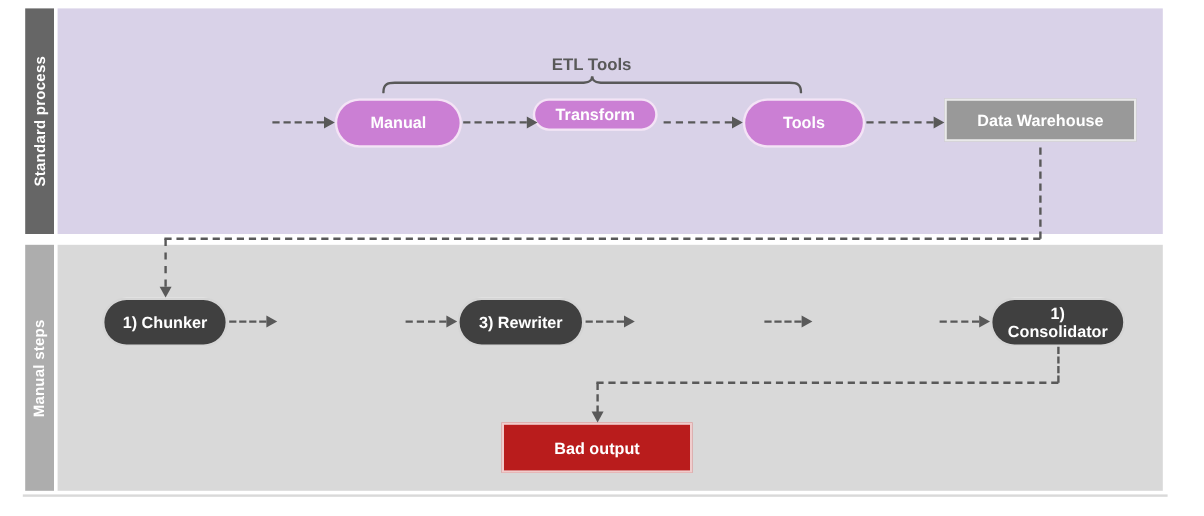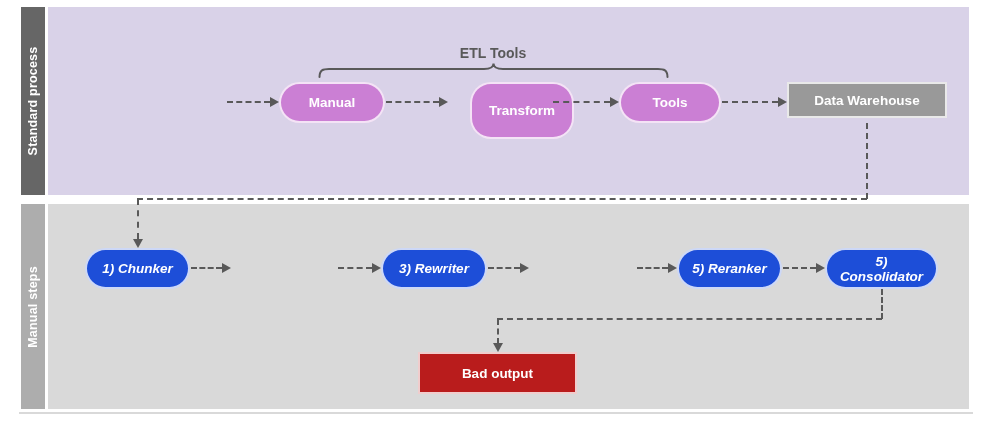--- a/index.html
+++ b/index.html
@@ -13,21 +13,21 @@
   .lane-standard-bar { top:7px; height:188px; background:#666666; }
   .lane-manual-bar   { top:204px; height:205px; background:#adadad; }
   .lane-bar span { transform:rotate(-90deg); white-space:nowrap; color:#ffffff; font-weight:bold; font-size:12.5px; letter-spacing:.2px; }
 
   
   .node { position:absolute; box-sizing:border-box; display:flex; align-items:center; justify-content:center;
           text-align:center; color:#ffffff; font-weight:bold; font-size:13.5px; line-height:15px;
           border:2px solid rgba(255,255,255,.78); padding:0 8px; }
   .pill { border-radius:21px; }
   .fill-gray9 { background:#999999; }
-  .fill-graya { background:#1d4ed8;font-style:italic; }
+  .fill-graya { background:#404040; }
   .fill-pink  { background:#cb7fd4; }
   .fill-yellow{ background:#b91c1c;text-align:right; }
 
   
   .hdash { position:absolute; height:0; border-top:2px dashed #595959; }
   .vdash { position:absolute; width:0; border-left:2px dashed #595959; }
   .arr-r { position:absolute; width:0; height:0; border-top:5px solid transparent; border-bottom:5px solid transparent; border-left:9px solid #595959; }
   .arr-d { position:absolute; width:0; height:0; border-left:5px solid transparent; border-right:5px solid transparent; border-top:9px solid #595959; }
 
   .brace-label { position:absolute; left:413px; top:45px; width:160px; text-align:center;
@@ -52,41 +52,38 @@
   </div>
 
   <div class="brace-label">ETL Tools</div>
   <svg class="brace-svg" width="351" height="16" viewBox="0 0 351 16">
     <path d="M1.5,15 C1.5,8 5,7 11,7 L166,7 C172,7 175.5,6 175.5,1.5 C175.5,6 179,7 185,7 L340,7 C346,7 349.5,8 349.5,15" fill="none" stroke="#595959" stroke-width="2" stroke-linecap="round"></path>
   </svg>
 
   <div class="node pill fill-pink" style="left:279px;top:82px;width:106px;height:41px">
     <span>Manual</span>
   </div>
-  <div class="node pill fill-pink" style="left:470px;top:82px;width:104px;height:57px">
+  <div class="node pill fill-pink" style="left:444px;top:82px;width:104px;height:27px">
     <span>Transform</span>
   </div>
   <div class="node pill fill-pink" style="left:619px;top:82px;width:102px;height:41px">
     <span>Tools</span>
   </div>
   <div class="node fill-gray9" style="left:787px;top:82px;width:160px;height:36px">
     <span>Data Warehouse</span>
   </div>
 
   <div class="node pill fill-graya" style="left:85px;top:248px;width:105px;height:41px">
     <span>1) Chunker</span>
   </div>
   <div class="node pill fill-graya" style="left:381px;top:248px;width:106px;height:41px">
     <span>3) Rewriter</span>
   </div>
-  <div class="node pill fill-graya" style="left:677px;top:248px;width:105px;height:41px">
-    <span>5) Reranker</span>
-  </div>
   <div class="node pill fill-graya" style="left:825px;top:248px;width:113px;height:41px">
-    <span>5) Consolidator</span>
+    <span>1) Consolidator</span>
   </div>
   <div class="node fill-yellow" style="left:418px;top:352px;width:159px;height:42px">
     <span>Bad output</span>
   </div>
 
   <div class="hdash" style="left:227px;top:101px;width:43px"></div>
   <div class="arr-r" style="left:270px;top:97px"></div>
   <div class="hdash" style="left:386px;top:101px;width:53px"></div>
   <div class="arr-r" style="left:439px;top:97px"></div>
   <div class="hdash" style="left:553px;top:101px;width:57px"></div>

